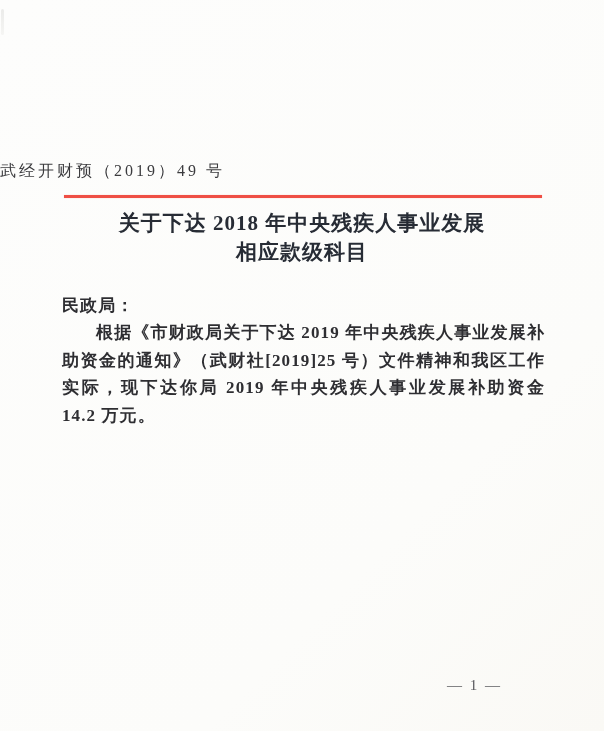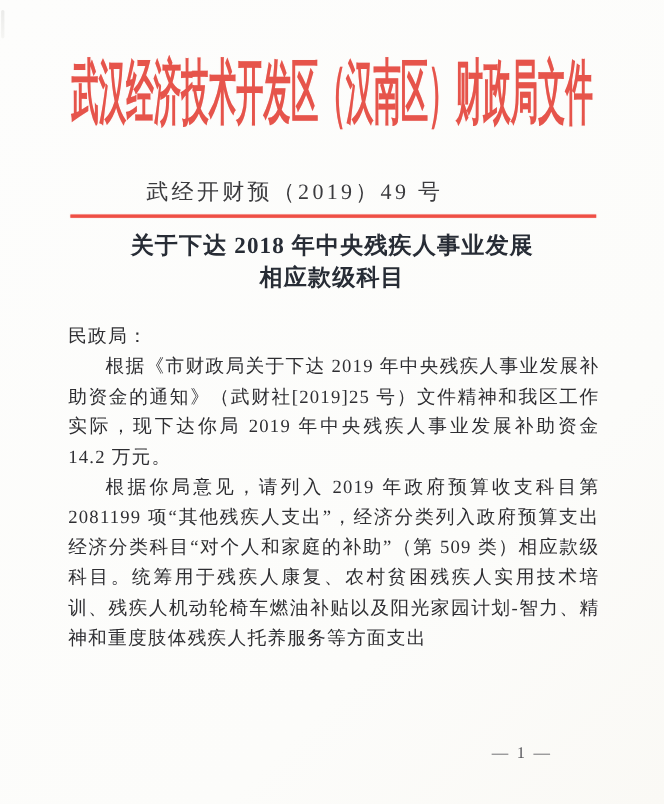--- a/index.html
+++ b/index.html
@@ -48,22 +48,21 @@
     transform: scaleX(0.39);
     transform-origin: center top;
     letter-spacing: 0px;
     text-shadow: 0 0 1px rgba(230, 84, 75, 0.35);
   }
   .doc-number {
     position: absolute;
     top: 161px;
     left: 0;
     width: 536px;
-    text-align: center;
-    font-size: 20px;
+    font-size: 16px;
     letter-spacing: 3px;
     color: #3b3b3e;
   }
   .red-divider {
     position: absolute;
     top: 195px;
     left: 64px;
     width: 478px;
     height: 3px;
     background: var(--divider-red, #ef4f45);
@@ -85,20 +84,21 @@
     position: absolute;
     top: 292px;
     left: 62px;
     width: 483px;
     font-size: 17px;
     line-height: 27.4px;
     letter-spacing: 1.1px;
     color: #2e2e32;
     text-align: justify;
     text-justify: inter-ideograph;
+    font-weight: bold;
   }
   .doc-body p {
     margin: 0;
     text-indent: 2em;
   }
   .doc-body p.salutation {
     text-indent: 0;
   }
   .page-number {
     position: absolute;
@@ -109,34 +109,30 @@
     color: #5a5a5e;
   }
 </style>
 </head>
 <body>
 
 <div class="page">
 
   <div class="edge-artifact"></div>
 
-  <div class="masthead">
-    <span class="masthead-text">武汉经济技术开发区（汉南区）财政局文件</span>
-  </div>
 
   <div class="doc-number">武经开财预（2019）49 号</div>
 
   <div class="red-divider"></div>
 
   <div class="doc-title">
     <div>关于下达 2018 年中央残疾人事业发展</div>
     <div>相应款级科目</div>
   </div>
 
   <div class="doc-body">
     <p class="salutation">民政局：</p>
     <p>根据《市财政局关于下达 2019 年中央残疾人事业发展补助资金的通知》（武财社[2019]25 号）文件精神和我区工作实际，现下达你局 2019 年中央残疾人事业发展补助资金 14.2 万元。</p>
-    <p>根据你局意见，请列入 2019 年政府预算收支科目第 2081199 项“其他残疾人支出”，经济分类列入政府预算支出经济分类科目“对个人和家庭的补助”（第 509 类）相应款级科目。统筹用于残疾人康复、农村贫困残疾人实用技术培训、残疾人机动轮椅车燃油补贴以及阳光家园计划-智力、精神和重度肢体残疾人托养服务等方面支出</p>
   </div>
 
   <div class="page-number">— 1 —</div>
 
 </div>
 
 </body></html>

